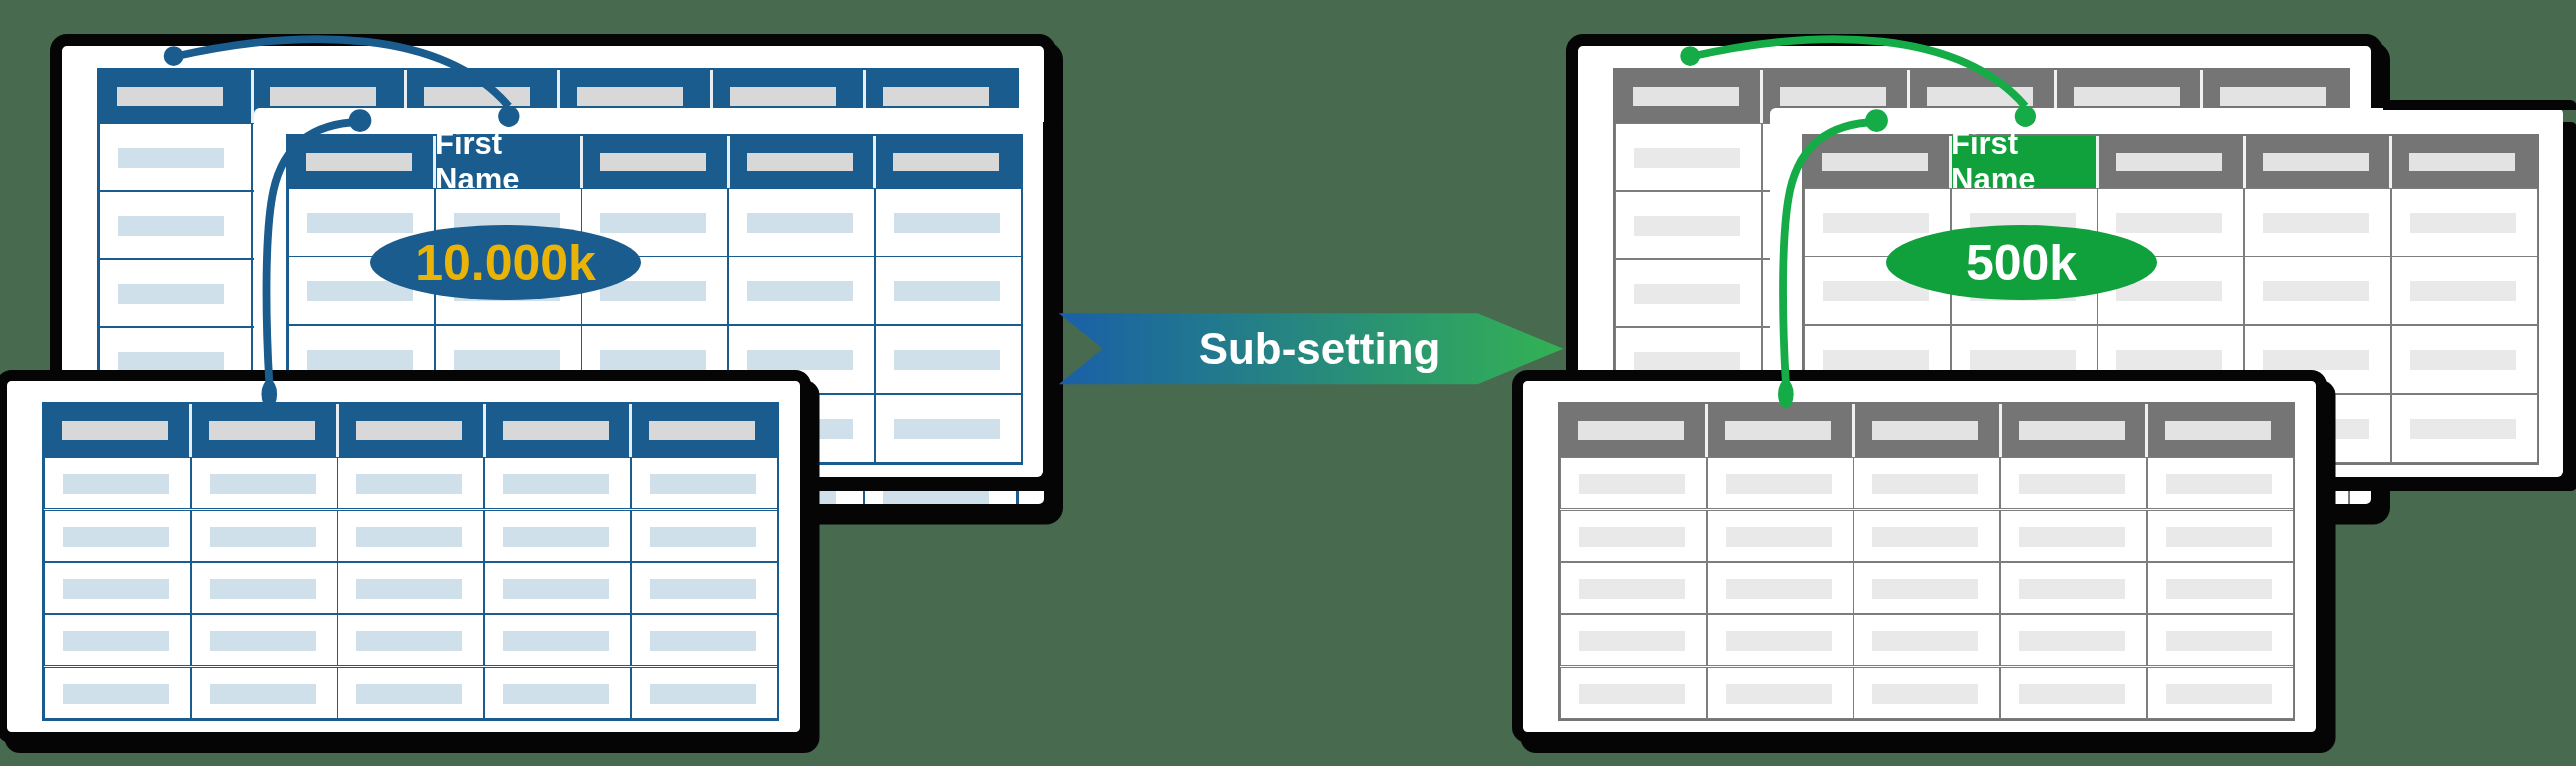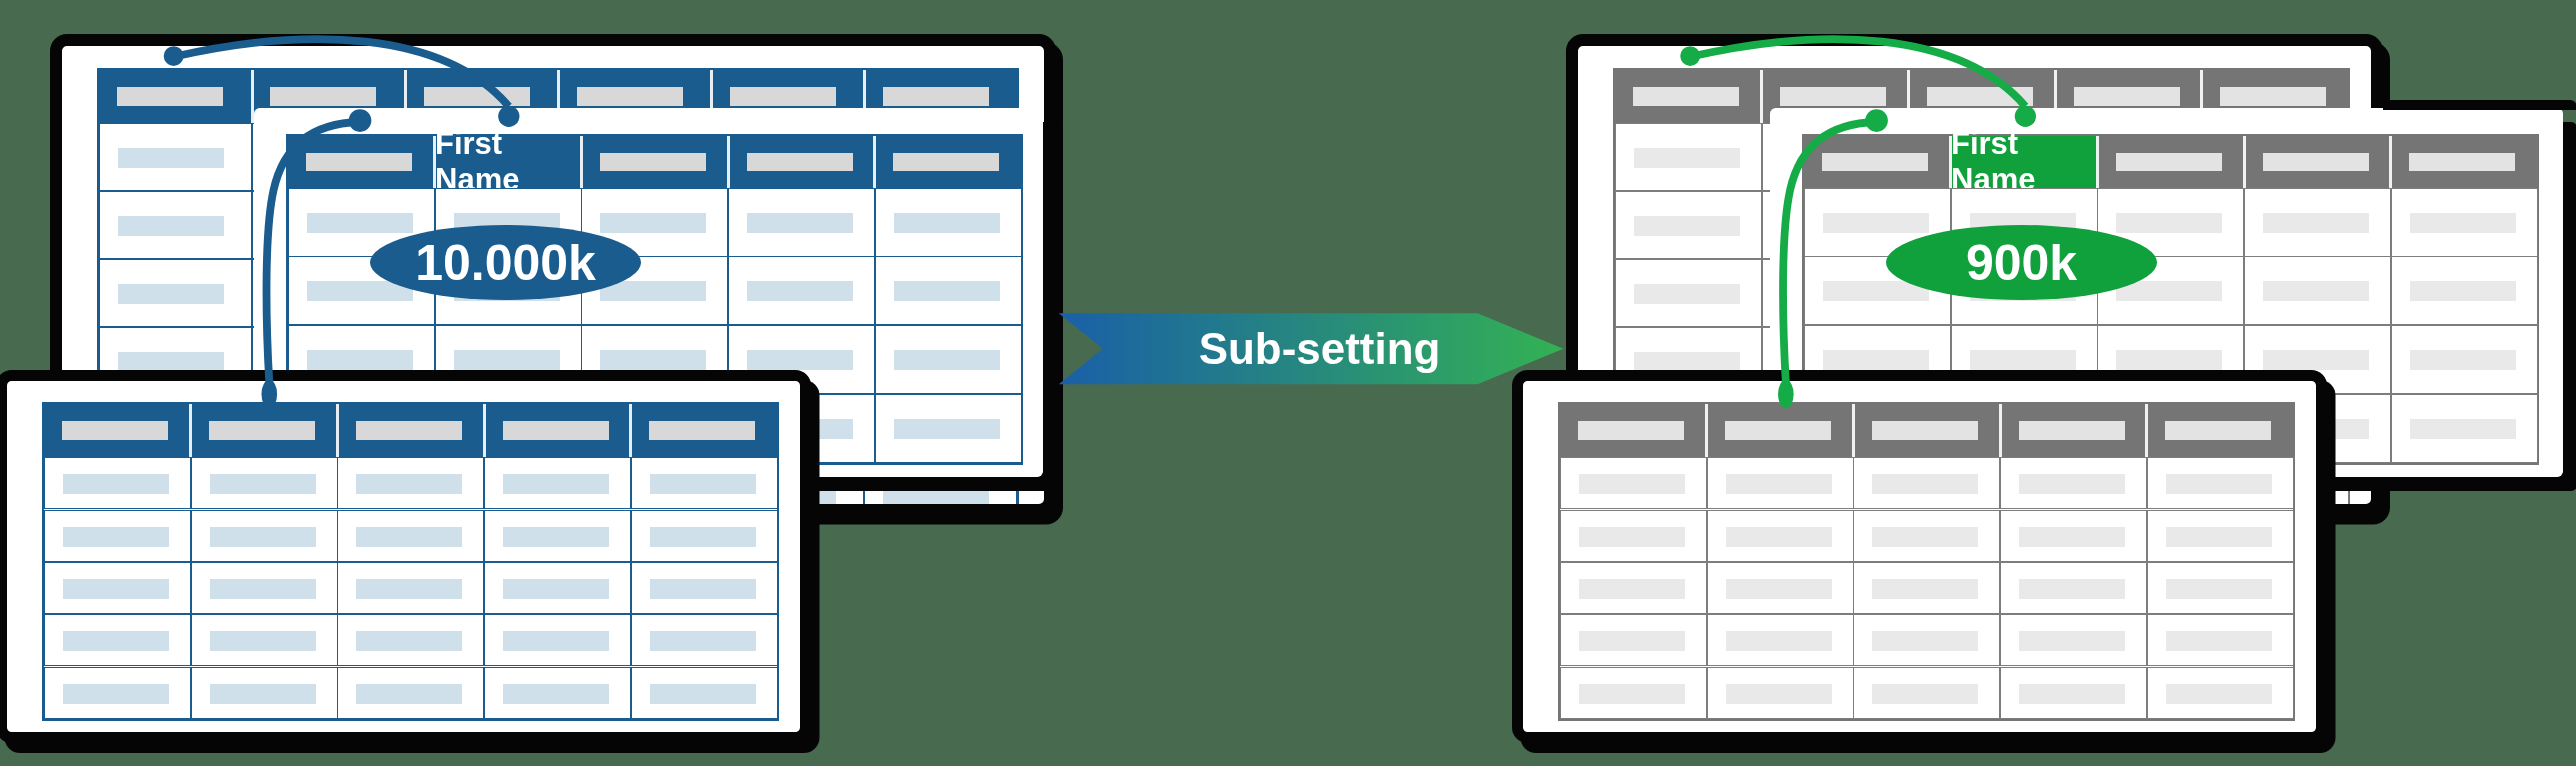--- a/index.html
+++ b/index.html
@@ -231,21 +231,21 @@
             <div class="cell" style="left: 293px; top: 258px; width: 147px; height: 69px; border: 1.1px solid rgb(26, 92, 142);">
               <div class="cbar" style="left: 18.4px; top: 24.4px; width: 106px; height: 20px; background: rgb(207, 224, 235);"></div>
             </div>
             <div class="cell" style="left: 440px; top: 258px; width: 147px; height: 69px; border: 1.1px solid rgb(26, 92, 142);">
               <div class="cbar" style="left: 18.4px; top: 24.4px; width: 106px; height: 20px; background: rgb(207, 224, 235);"></div>
             </div>
             <div class="cell" style="left: 587px; top: 258px; width: 147px; height: 69px; border: 1.1px solid rgb(26, 92, 142);">
               <div class="cbar" style="left: 18.4px; top: 24.4px; width: 106px; height: 20px; background: rgb(207, 224, 235);"></div>
             </div>
           </div>
-          <div class="badge" style="left: 116px; top: 117px; width: 271px; height: 75px; background: rgb(26, 92, 142); color: #ffffff;">
+          <div class="badge" style="left: 116px; top: 117px; width: 271px; height: 75px; background: rgb(26, 92, 142); color: #eab308;">
             <span>10.000k</span>
           </div>
         </div>
         <div class="card" style="left: -4.3px; top: 370px; width: 815px; height: 373px; border: 11.3px solid rgb(5, 5, 5); border-radius: 15.6px; box-shadow: rgb(5, 5, 5) 8.5px 10px 0px; z-index: 3; overflow: hidden; position: absolute;">
           <div class="tbl" style="left: 35px; top: 21px; width: 733px; height: 315px; position: absolute; border: 2.8px solid rgb(26, 92, 142); box-sizing: content-box;">
             <div style="position: absolute; left: 0px; top: 0px; width: 733px; height: 53px; background: rgb(26, 92, 142);">
               <div class="hbar" style="left: 18.4px; top: 17.4px; width: 106px; height: 18.4px; background: rgb(216, 216, 216);"></div>
               <div class="hbar" style="left: 165px; top: 17.4px; width: 106px; height: 18.4px; background: rgb(216, 216, 216);"></div>
               <div class="hdiv" style="left: 145px; height: 53px; background: rgb(255, 255, 255);"></div>
               <div class="hbar" style="left: 312px; top: 17.4px; width: 106px; height: 18.4px; background: rgb(216, 216, 216);"></div>
@@ -509,21 +509,21 @@
               <div class="cbar" style="left: 18.4px; top: 24.4px; width: 106px; height: 20px; background: rgb(233, 233, 233);"></div>
             </div>
             <div class="cell" style="left: 440px; top: 258px; width: 147px; height: 69px; border: 1.1px solid rgb(125, 125, 125);">
               <div class="cbar" style="left: 18.4px; top: 24.4px; width: 106px; height: 20px; background: rgb(233, 233, 233);"></div>
             </div>
             <div class="cell" style="left: 587px; top: 258px; width: 147px; height: 69px; border: 1.1px solid rgb(125, 125, 125);">
               <div class="cbar" style="left: 18.4px; top: 24.4px; width: 106px; height: 20px; background: rgb(233, 233, 233);"></div>
             </div>
           </div>
           <div class="badge" style="left: 116px; top: 117px; width: 271px; height: 75px; background: rgb(16, 160, 60); color: rgb(255, 255, 255);">
-            <span>900k</span>
+            <span>500k</span>
           </div>
         </div>
         <div class="topcap" style="left: 2383px; top: 100px; width: 194px; height: 10px; border-radius: 0px 7px 0px 0px; z-index: 2; position: absolute; background: rgb(5, 5, 5);"></div>
         <div class="card" style="left: 1512px; top: 370px; width: 815px; height: 373px; border: 11.3px solid rgb(5, 5, 5); border-radius: 15.6px; box-shadow: rgb(5, 5, 5) 8.5px 10px 0px; z-index: 3; overflow: hidden; position: absolute;">
           <div class="tbl" style="left: 35px; top: 21px; width: 733px; height: 315px; position: absolute; border: 2.8px solid rgb(117, 117, 117); box-sizing: content-box;">
             <div style="position: absolute; left: 0px; top: 0px; width: 733px; height: 53px; background: rgb(117, 117, 117);">
               <div class="hbar" style="left: 18.4px; top: 17.4px; width: 106px; height: 18.4px; background: rgb(227, 227, 227);"></div>
               <div class="hbar" style="left: 165px; top: 17.4px; width: 106px; height: 18.4px; background: rgb(227, 227, 227);"></div>
               <div class="hdiv" style="left: 145px; height: 53px; background: rgb(255, 255, 255);"></div>
               <div class="hbar" style="left: 312px; top: 17.4px; width: 106px; height: 18.4px; background: rgb(227, 227, 227);"></div>

